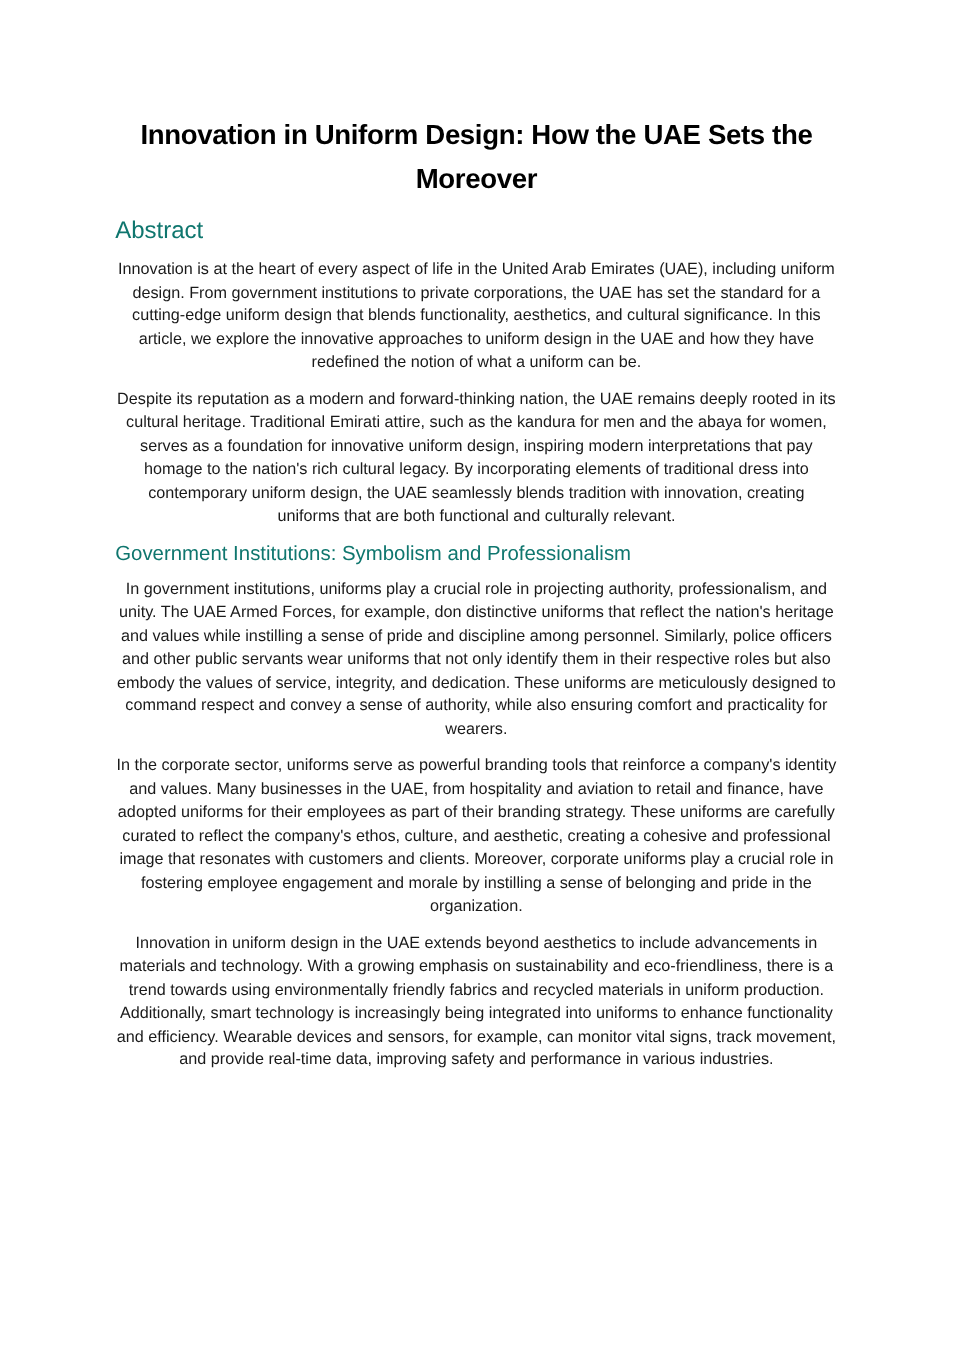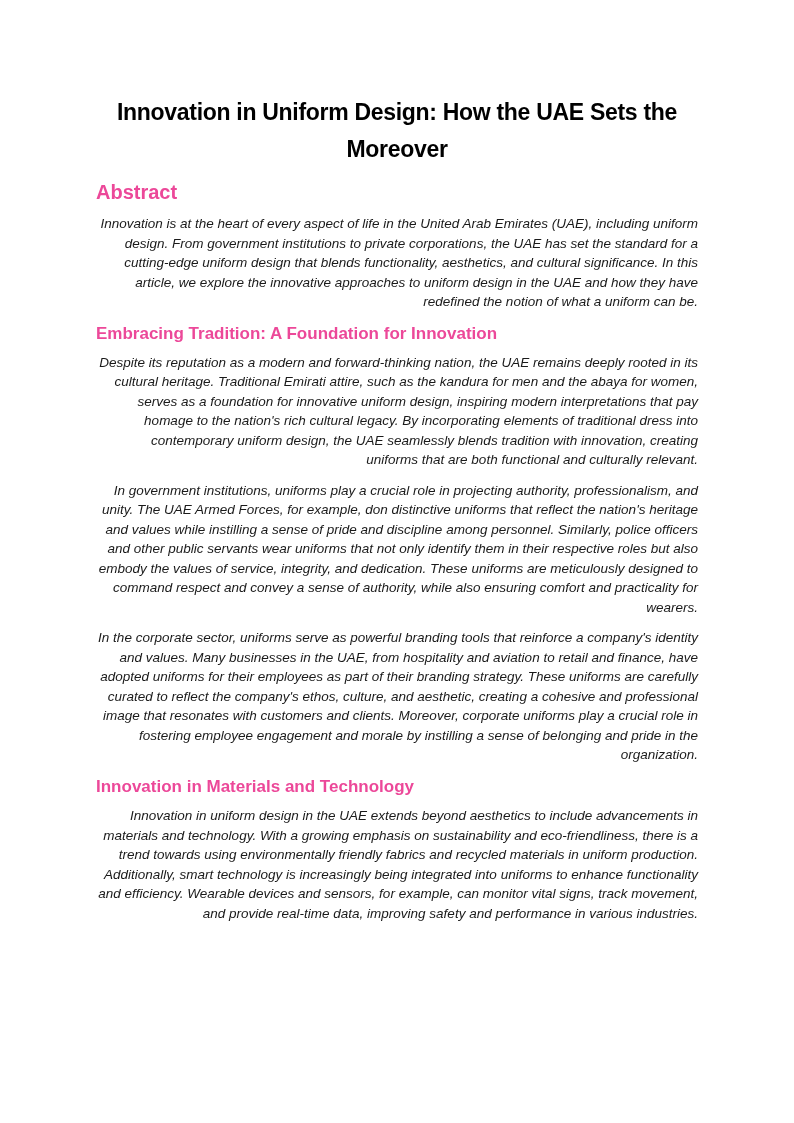--- a/index.html
+++ b/index.html
@@ -26,66 +26,64 @@
     letter-spacing: -0.3px;
     line-height: 37px;
     text-align: center;
     color: #000000;
   }
   .doc-title .title-line {
     display: block;
     white-space: nowrap;
   }
   h2 {
-    color: #ec4899;
-    font-weight: 700;
+    color: #0f766e;
+    font-weight: 400;
     line-height: 1.25;
   }
   h2.level1 {
     font-size: 20px;
     margin: 6px 0 9px 0;
   }
   h2.level2 {
     font-size: 17px;
     margin: 10px 0 9px 0;
   }
   p.body-para {
     font-size: 13.5px;
     line-height: 19.5px;
     margin: 0 0 11px 0;
-    text-align: right;
-    font-style: italic;
+    text-align: center;
   }
 </style>
 </head>
 <body>
 
 <div class="page">
 
   <h1 class="doc-title">
     <span class="title-line">Innovation in Uniform Design: How the UAE Sets the</span>
     <span class="title-line">Moreover</span>
   </h1>
 
   <section>
     <h2 class="level1">Abstract</h2>
     <p class="body-para">Innovation is at the heart of every aspect of life in the United Arab Emirates (UAE), including uniform design. From government institutions to private corporations, the UAE has set the standard for a cutting-edge uniform design that blends functionality, aesthetics, and cultural significance. In this article, we explore the innovative approaches to uniform design in the UAE and how they have redefined the notion of what a uniform can be.</p>
   </section>
 
   <section>
-    <h2 class="level2">Embracing Tradition: A Foundation for Innovation</h2>
     <p class="body-para">Despite its reputation as a modern and forward-thinking nation, the UAE remains deeply rooted in its cultural heritage. Traditional Emirati attire, such as the kandura for men and the abaya for women, serves as a foundation for innovative uniform design, inspiring modern interpretations that pay homage to the nation's rich cultural legacy. By incorporating elements of traditional dress into contemporary uniform design, the UAE seamlessly blends tradition with innovation, creating uniforms that are both functional and culturally relevant.</p>
   </section>
 
   <section>
+    <h2 class="level2">Government Institutions: Symbolism and Professionalism</h2>
     <p class="body-para">In government institutions, uniforms play a crucial role in projecting authority, professionalism, and unity. The UAE Armed Forces, for example, don distinctive uniforms that reflect the nation's heritage and values while instilling a sense of pride and discipline among personnel. Similarly, police officers and other public servants wear uniforms that not only identify them in their respective roles but also embody the values of service, integrity, and dedication. These uniforms are meticulously designed to command respect and convey a sense of authority, while also ensuring comfort and practicality for wearers.</p>
   </section>
 
   <section>
     <p class="body-para">In the corporate sector, uniforms serve as powerful branding tools that reinforce a company's identity and values. Many businesses in the UAE, from hospitality and aviation to retail and finance, have adopted uniforms for their employees as part of their branding strategy. These uniforms are carefully curated to reflect the company's ethos, culture, and aesthetic, creating a cohesive and professional image that resonates with customers and clients. Moreover, corporate uniforms play a crucial role in fostering employee engagement and morale by instilling a sense of belonging and pride in the organization.</p>
   </section>
 
   <section>
-    <h2 class="level2">Innovation in Materials and Technology</h2>
     <p class="body-para">Innovation in uniform design in the UAE extends beyond aesthetics to include advancements in materials and technology. With a growing emphasis on sustainability and eco-friendliness, there is a trend towards using environmentally friendly fabrics and recycled materials in uniform production. Additionally, smart technology is increasingly being integrated into uniforms to enhance functionality and efficiency. Wearable devices and sensors, for example, can monitor vital signs, track movement, and provide real-time data, improving safety and performance in various industries.</p>
   </section>
 
 </div>
 
 </body></html>

